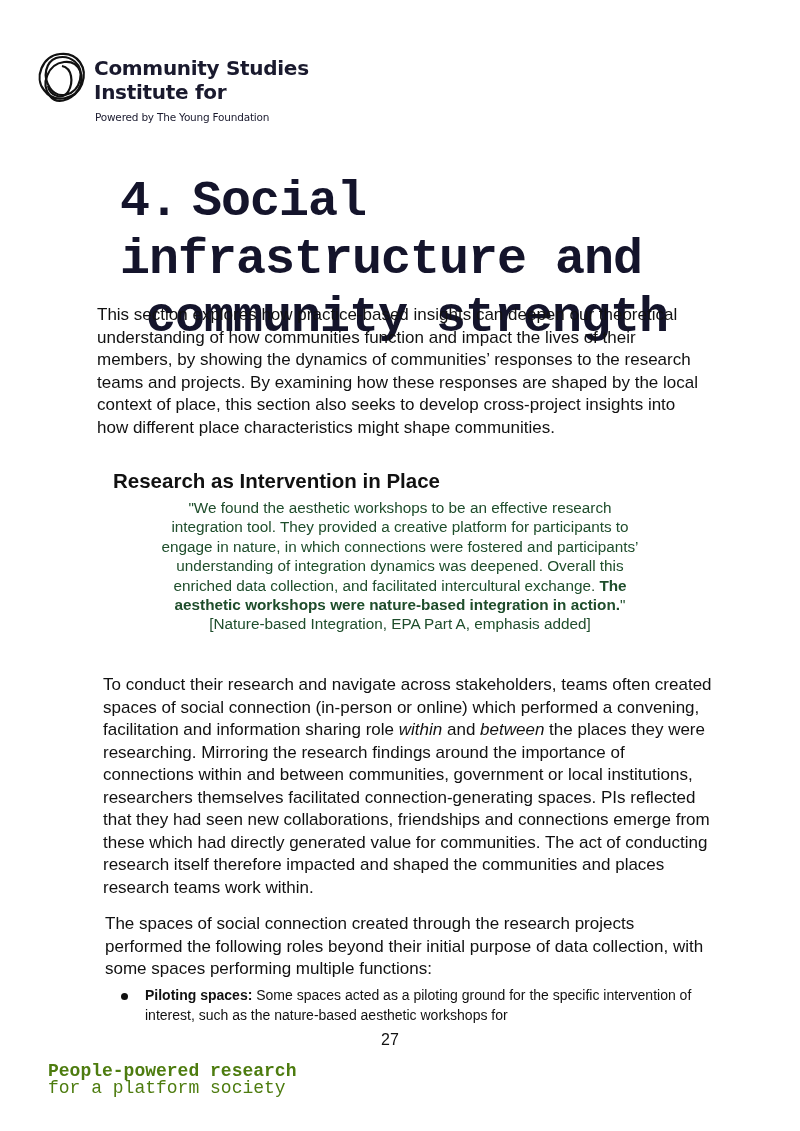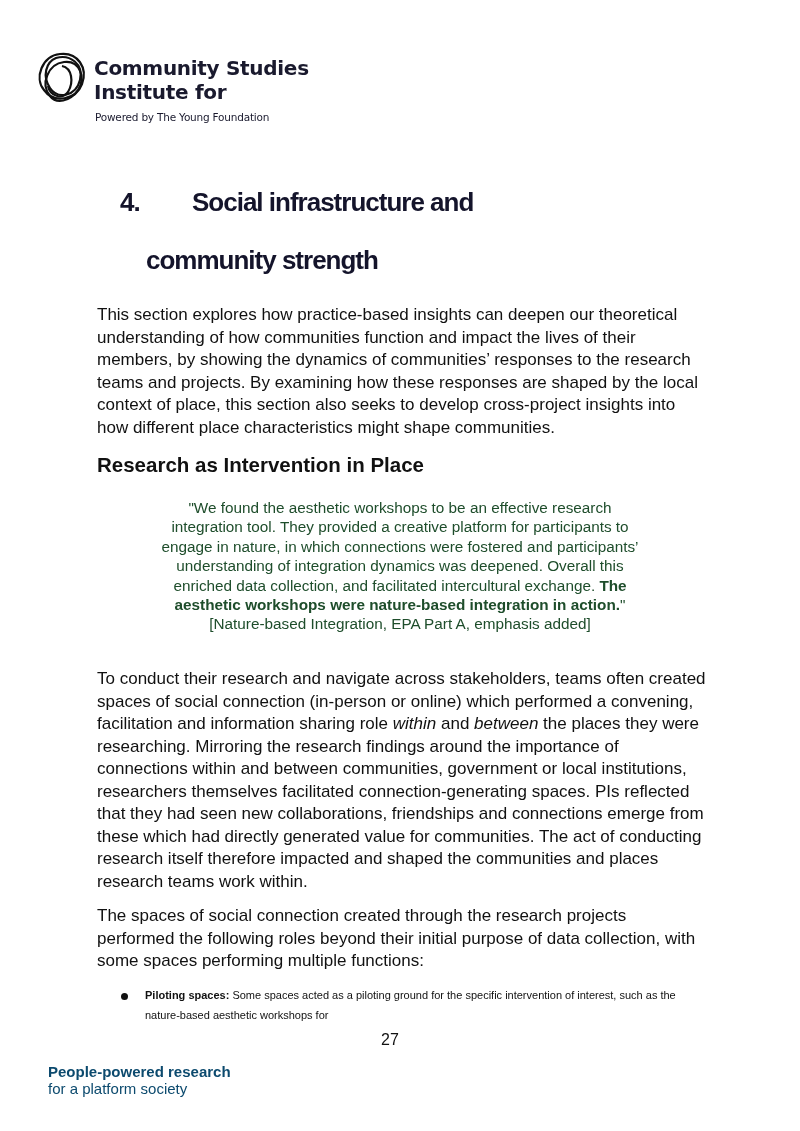--- a/index.html
+++ b/index.html
@@ -5,36 +5,36 @@
   html, body { margin: 0; padding: 0; background: #ffffff; }
   body { width: 800px; height: 1131px; position: relative; overflow: hidden;
          font-family: "Liberation Sans", sans-serif; color: #111111; }
   .logo { position: absolute; left: 34px; top: 50px; }
   .logo svg { position: absolute; left: 0; top: 0; }
   .logo-title { position: absolute; left: 60px; top: 6px; font-family: "DejaVu Sans", sans-serif;
                 font-weight: bold; font-size: 20px; line-height: 24px; color: #1a1a2e; white-space: nowrap; letter-spacing: -0.3px; }
   .logo-sub { position: absolute; left: 61px; top: 61px; font-family: "DejaVu Sans", sans-serif;
               font-size: 10.5px; color: #1a1a2e; white-space: nowrap; letter-spacing: -0.2px; }
   .chapter { position: absolute; left: 120px; top: 173px; width: 640px;
-             font-family: Liberation Sans, sans-serif; font-weight: bold; font-size: 26px; line-height: 58px;
+             font-family: Liberation Mono, monospace; font-weight: bold; font-size: 50px; line-height: 58px;
              color: #14142b; letter-spacing: -1px; }
   .chapter .num { display: inline-block; width: 72px; }
   .chapter .line2 { padding-left: 26px; }
   .para { position: absolute; left: 97px; width: 610px; font-size: 17px; line-height: 22.5px; color: #111; }
   .p1 { top: 304px; }
   .subhead { position: absolute; left: 97px; top: 453px; font-weight: bold; font-size: 20.5px; color: #111; }
   .quote { position: absolute; left: 160px; top: 498px; width: 480px; text-align: center;
            font-size: 15.3px; line-height: 19.4px; color: #1e4d2b; }
   .p2 { top: 668px; }
   .p3 { top: 905px; }
   .bullet-list { position: absolute; left: 97px; top: 985px; width: 610px; margin: 0; padding: 0; list-style: none; }
-  .bullet-list li { position: relative; padding-left: 48px; font-size: 11px; line-height: 20px; }
+  .bullet-list li { position: relative; padding-left: 48px; font-size: 14px; line-height: 20px; }
   .bullet-dot { position: absolute; left: 24px; top: 8px; width: 7px; height: 7px; border-radius: 50%; background: #111; }
   .page-num { position: absolute; left: 0; width: 780px; top: 1031px; text-align: center; font-size: 16px; }
-  .footer { position: absolute; left: 48px; top: 1063px; font-size: 15px; line-height: 17px; color: #0c4a6e; }
+  .footer { position: absolute; left: 48px; top: 1063px; font-size: 18px; line-height: 17px; color: #4d7c0f; font-family: Liberation Mono, monospace; }
   .footer b { display: block; }
   i { font-style: italic; }
 </style>
 </head>
 <body>
 
 <div class="logo">
   <svg width="58" height="56" viewBox="0 0 58 56">
     <g fill="none" stroke="#111" stroke-width="2.2">
       <path d="M10 40 C0 28, 8 6, 26 4 C44 2, 54 18, 48 34 C42 50, 20 54, 10 40 Z"></path>
@@ -50,31 +50,31 @@
   <div class="logo-sub">Powered by The Young Foundation</div>
 </div>
 
 <h1 class="chapter" style="margin:0;">
   <div><span class="num">4.</span><span>Social infrastructure and</span></div>
   <div class="line2">community strength</div>
 </h1>
 
 <p class="para p1" style="margin:0;">This section explores how practice-based insights can deepen our theoretical understanding of how communities function and impact the lives of their members, by showing the dynamics of communities’ responses to the research teams and projects. By examining how these responses are shaped by the local context of place, this section also seeks to develop cross-project insights into how different place characteristics might shape communities.</p>
 
-<h2 class="subhead" style="margin:0;">Research as Intervention in Place</h2>
+<h2 class="subhead" style="margin:16px;">Research as Intervention in Place</h2>
 
 <blockquote class="quote" style="margin:0;">
   <span>"We found the aesthetic workshops to be an effective research integration tool. They provided a creative platform for participants to engage in nature, in which connections were fostered and participants’ understanding of integration dynamics was deepened. Overall this enriched data collection, and facilitated intercultural exchange. </span><b>The aesthetic workshops were nature-based integration in action.</b><span>" [Nature-based Integration, EPA Part A, emphasis added]</span>
 </blockquote>
 
-<p class="para p2" style="margin:0;">
+<p class="para p2" style="margin:6px;">
   <span>To conduct their research and navigate across stakeholders, teams often created spaces of social connection (in-person or online) which performed a convening, facilitation and information sharing role </span><i>within</i><span> and </span><i>between</i><span> the places they were researching. Mirroring the research findings around the importance of connections within and between communities, government or local institutions, researchers themselves facilitated connection-generating spaces. PIs reflected that they had seen new collaborations, friendships and connections emerge from these which had directly generated value for communities. The act of conducting research itself therefore impacted and shaped the communities and places research teams work within.</span>
 </p>
 
-<p class="para p3" style="margin:0;">The spaces of social connection created through the research projects performed the following roles beyond their initial purpose of data collection, with some spaces performing multiple functions:</p>
+<p class="para p3" style="margin:8px;">The spaces of social connection created through the research projects performed the following roles beyond their initial purpose of data collection, with some spaces performing multiple functions:</p>
 
 <ul class="bullet-list">
   <li>
     <span class="bullet-dot"></span>
     <b>Piloting spaces:</b><span> Some spaces acted as a piloting ground for the specific intervention of interest, such as the nature-based aesthetic workshops for</span>
   </li>
 </ul>
 
 <div class="page-num">27</div>
 

